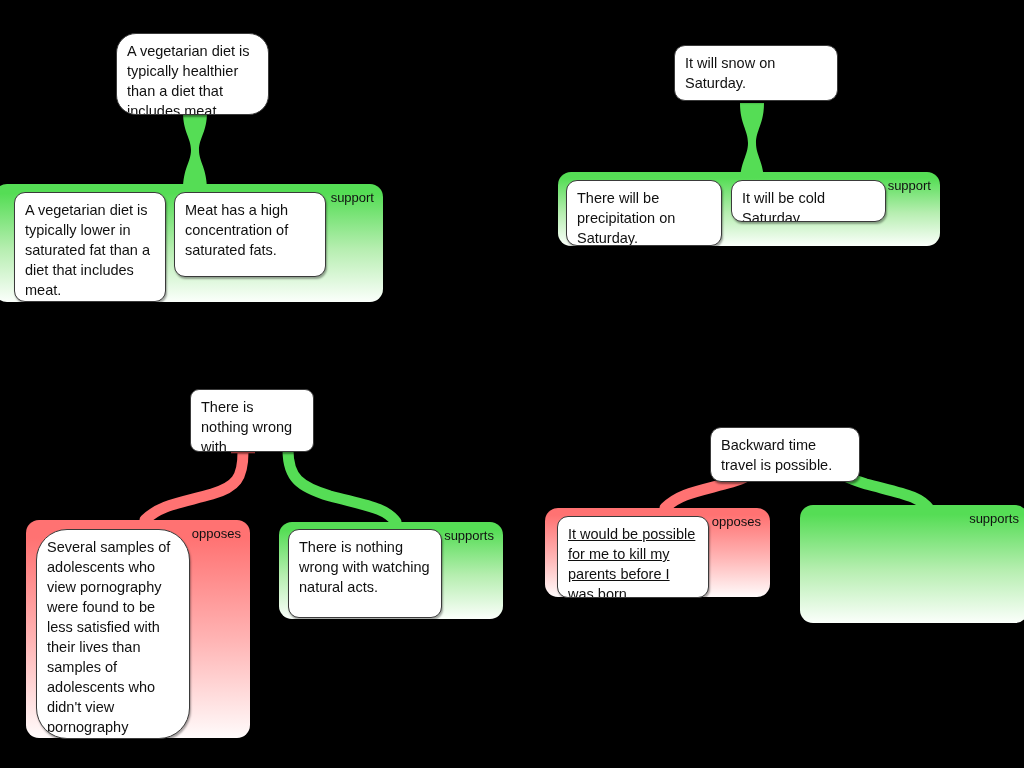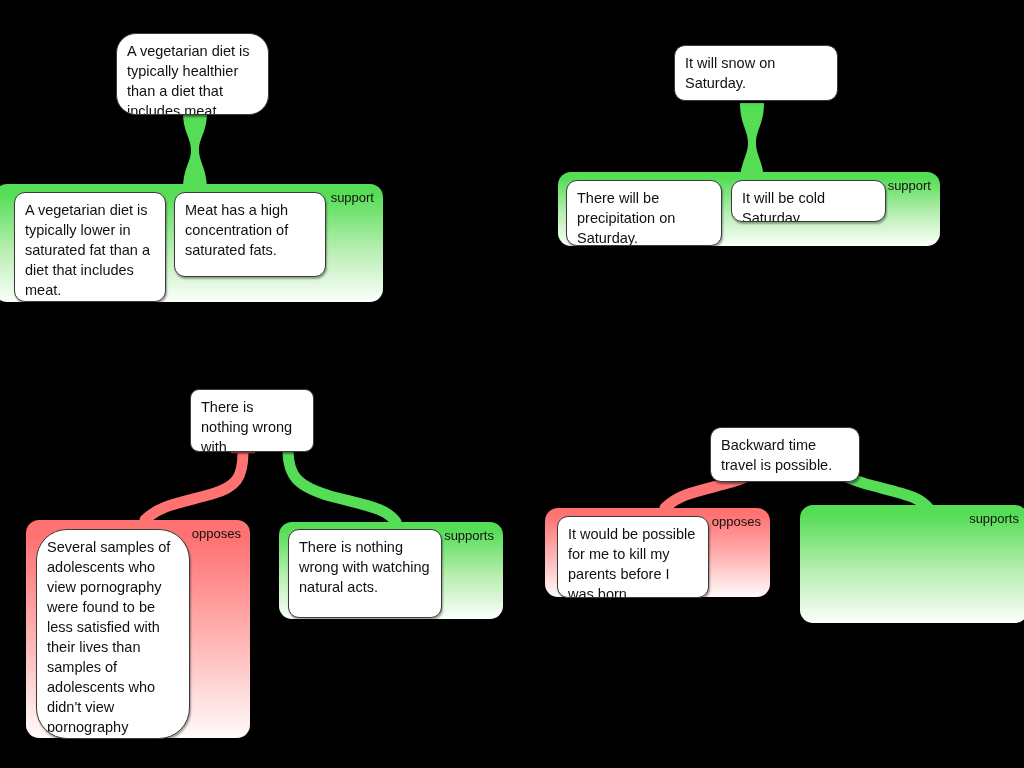--- a/index.html
+++ b/index.html
@@ -181,18 +181,18 @@
   </div>
 
   <div class="panel support" style="left:800px; top:505px; width:228px; height:118px;">
     <span class="panel-label">supports</span>
   </div>
 
   <div class="node root" style="left:710px; top:383px; width:150px; height:55px;margin-top:44px;">
     <span class="node-text">Backward time travel is possible.</span>
   </div>
 
-  <div class="node child" style="left:557px; top:516px; width:152px; height:82px;">
+  <div class="node child" style="left:557px; top:516px; width:152px; height:82px;text-decoration:underline;">
     <span class="node-text">It would be possible for me to kill my parents before I was born.</span>
   </div>
 
 
 </div>
 
 </body></html>

